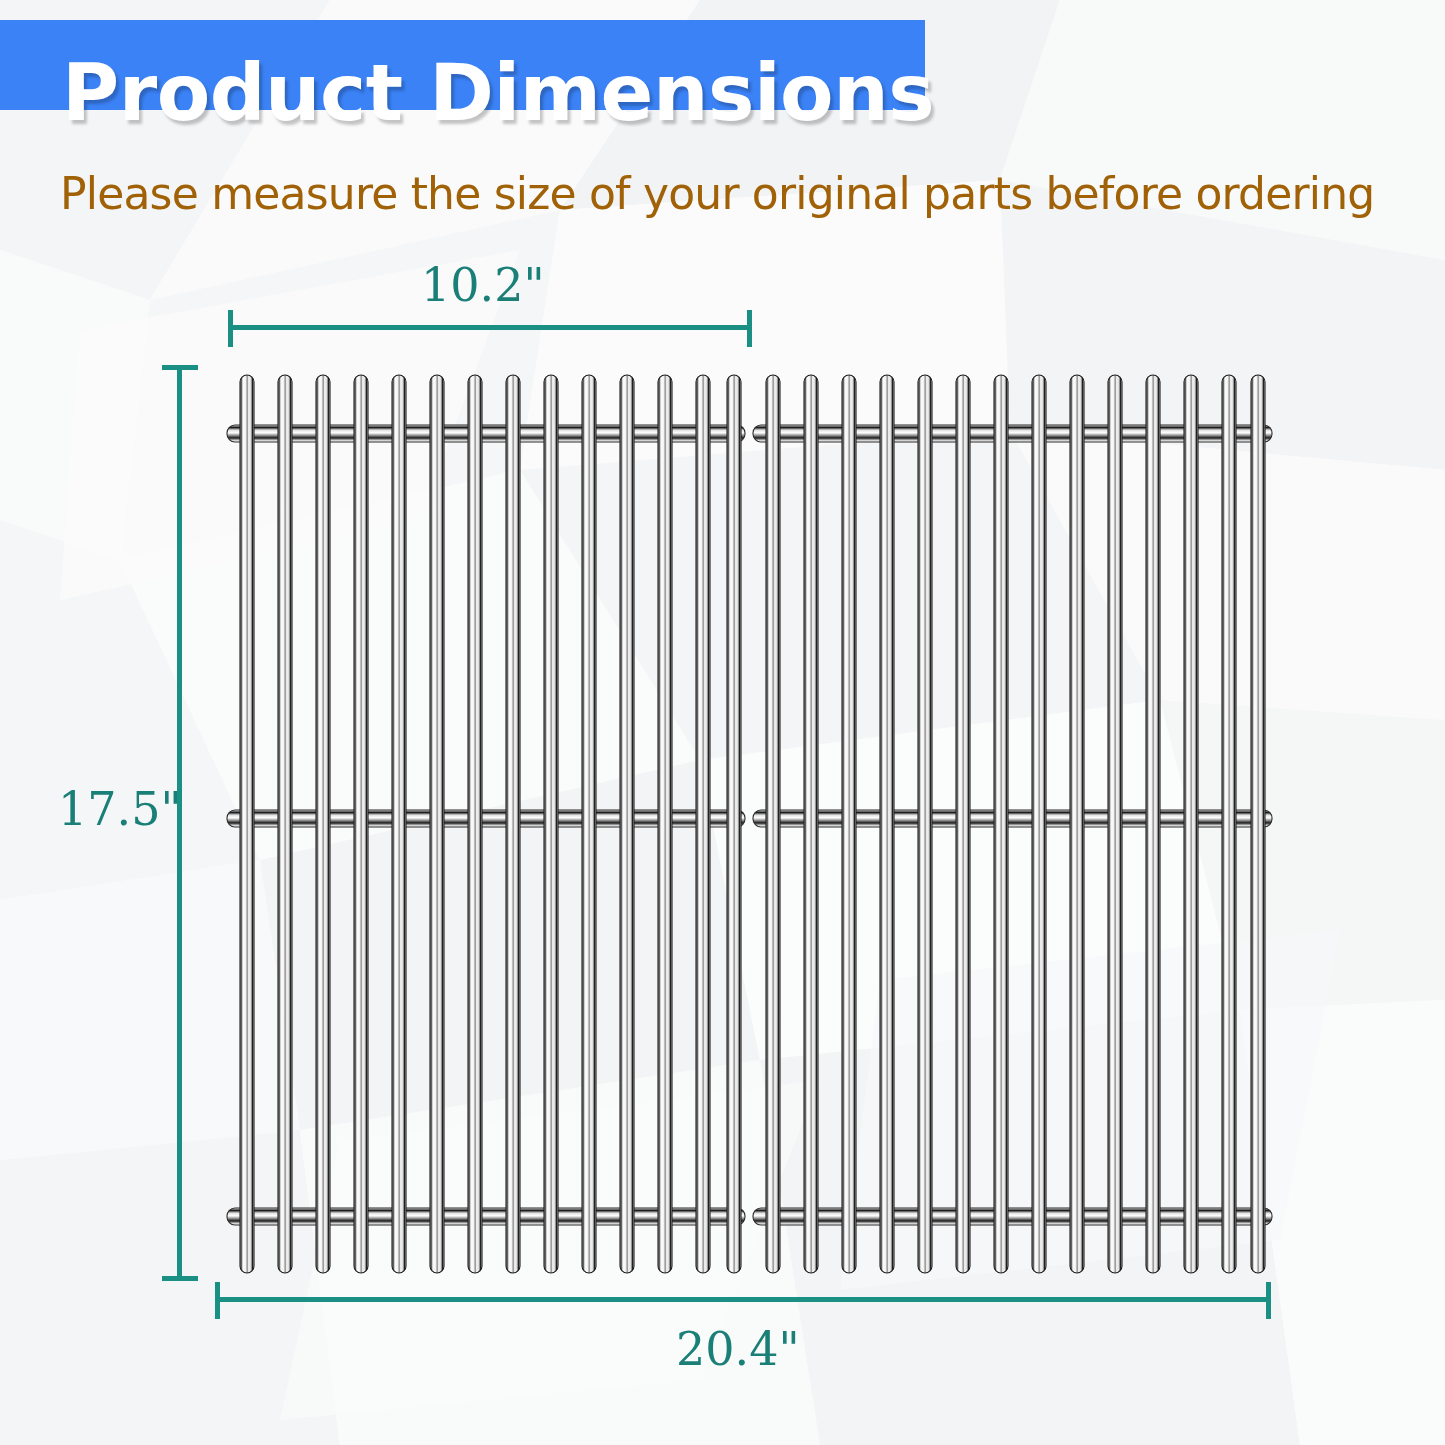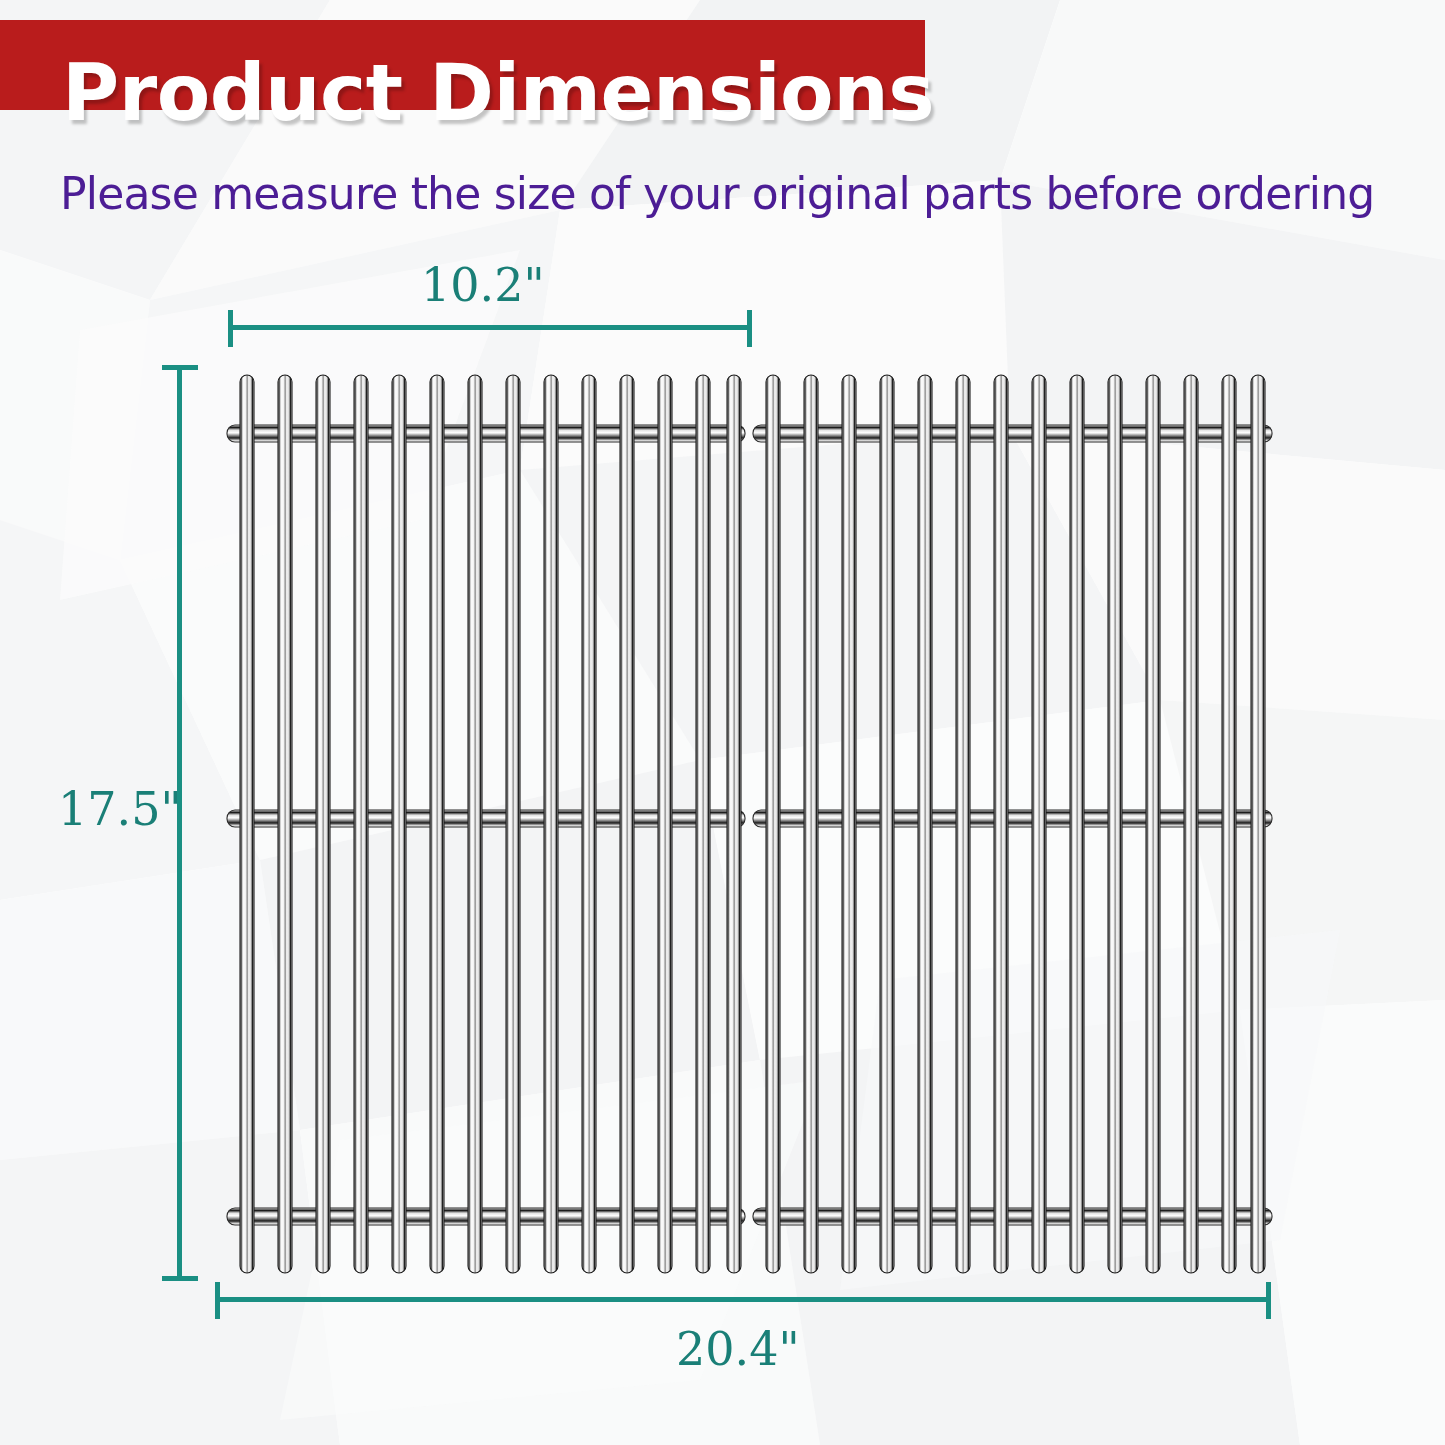--- a/index.html
+++ b/index.html
@@ -11,33 +11,33 @@
   }
   #stage{position:relative;width:1445px;height:1445px;overflow:hidden;background:#fdfdfd;}
 
   
   .bg{position:absolute;inset:0;z-index:0;}
   .bg svg{display:block;width:1445px;height:1445px;}
 
   
   #banner{
     position:absolute;left:0;top:20px;width:925px;height:90px;
-    background:#b91c1c;z-index:5;
+    background:#3b82f6;z-index:5;
   }
   #banner-title{
     position:absolute;left:62px;top:34px;
     font-size:78px;font-weight:bold;color:#ffffff;
     letter-spacing:-0.5px;line-height:1;
     text-shadow:3px 4px 3px rgba(0,0,0,0.22);
     white-space:nowrap;
     font-family:"DejaVu Sans",sans-serif;
   }
   #subtitle{
     position:absolute;left:60px;top:168px;
-    font-size:44px;color:#4c1d95;white-space:nowrap;z-index:5;
+    font-size:44px;color:#a16207;white-space:nowrap;z-index:5;
     font-family:"DejaVu Sans",sans-serif;
     letter-spacing:-0.8px;
   }
 
   
   .dim-line{position:absolute;background:#1a8f83;z-index:6;}
   .dim-label{position:absolute;color:#1a7f77;z-index:6;white-space:nowrap;
     font-family:"DejaVu Serif",serif;font-size:46px;}
 
   

